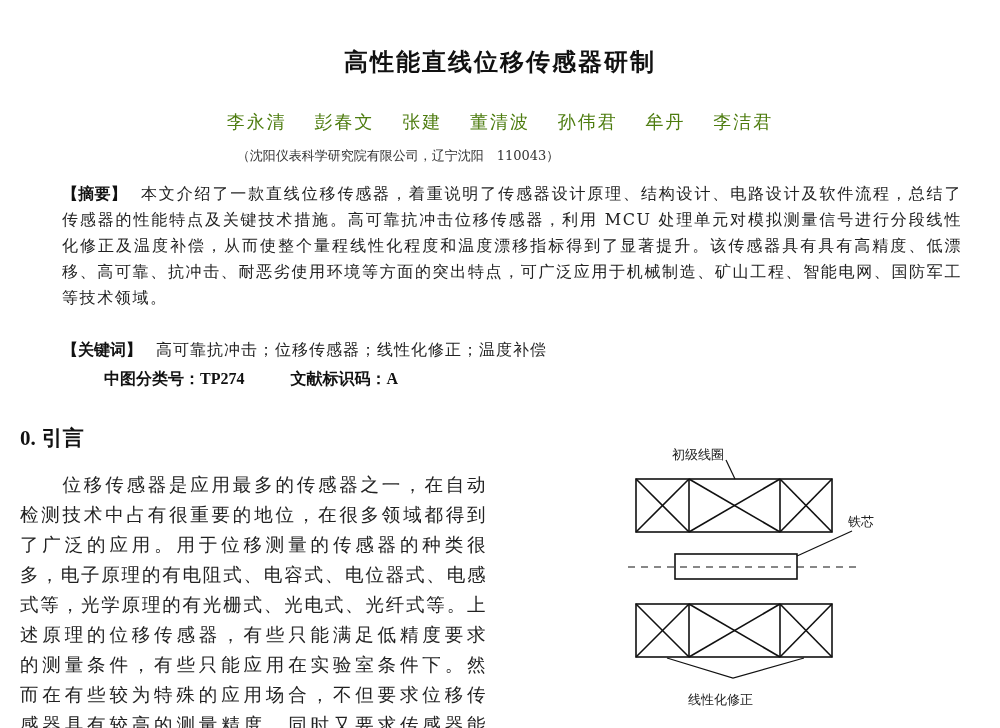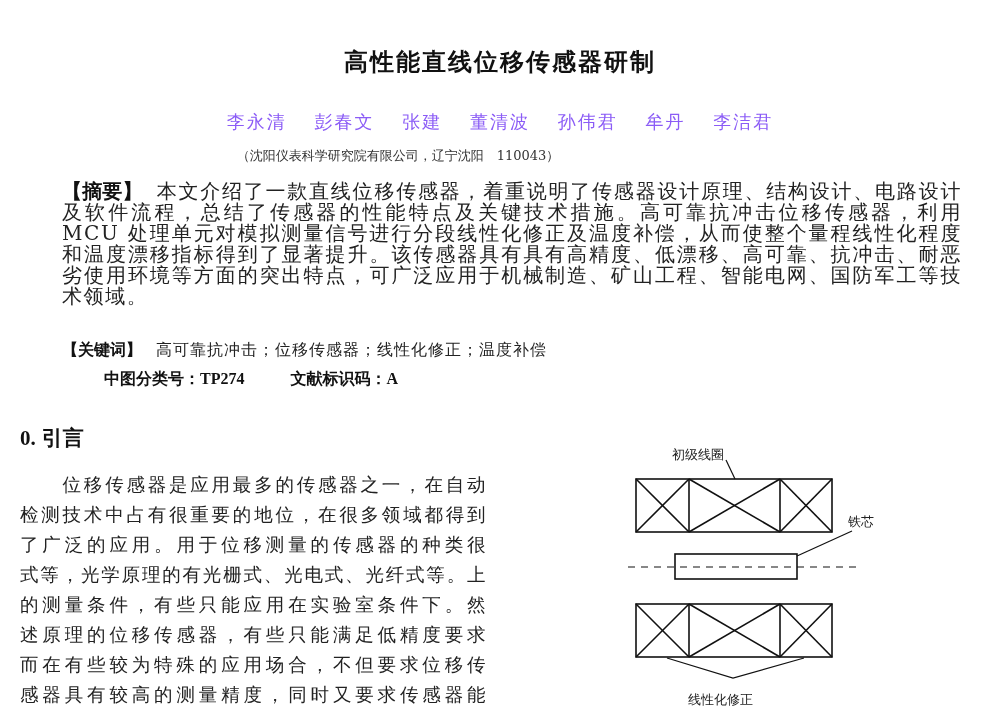--- a/index.html
+++ b/index.html
@@ -9,30 +9,30 @@
       color: #111;
     }
     .abs { position: absolute; }
     .title {
       left: 0; width: 1000px; top: 46px; text-align: center;
       font-family: "DejaVu Sans", "Liberation Sans", sans-serif;
       font-weight: bold; font-size: 24px; letter-spacing: 2px; color: #111;
     }
     .authors {
       left: 0; width: 1000px; top: 110px; text-align: center;
-      font-size: 18px; color: #8b5cf6;
+      font-size: 18px; color: #4d7c0f;
     }
     .authors span { margin: 0 11px; letter-spacing: 2px; }
     .affil {
       left: 0; width: 796px; top: 147px; text-align: center;
       font-size: 13px; color: #333;
     }
     .abstract {
       left: 62px; top: 181px; width: 900px;
-      font-size: 20px; line-height: 21px; color: #222;
+      font-size: 16px; line-height: 26px; color: #222;
       text-align: justify; letter-spacing: 1.6px;
     }
     .tag {
       font-family: "DejaVu Sans", "Liberation Sans", sans-serif;
       font-weight: bold; color: #111; letter-spacing: 0;
       margin-right: 14px;
     }
     .keywords {
       left: 62px; top: 340px; font-size: 16px; color: #222; letter-spacing: 1px;
     }
@@ -87,23 +87,24 @@
 </div>
 
 <div class="abs section">
   <span class="num">0.</span><span>引言</span>
 </div>
 
 <div class="abs body-text">
   <span class="line">　　位移传感器是应用最多的传感器之一，在自动</span>
   <span class="line">检测技术中占有很重要的地位，在很多领域都得到</span>
   <span class="line">了广泛的应用。用于位移测量的传感器的种类很</span>
+  <span class="line">多，电子原理的有电阻式、电容式、电位器式、电感</span>
   <span class="line">式等，光学原理的有光栅式、光电式、光纤式等。上</span>
+  <span class="line">述原理的位移传感器，有些只能满足低精度要求</span>
   <span class="line">的测量条件，有些只能应用在实验室条件下。然</span>
-  <span class="line">述原理的位移传感器，有些只能满足低精度要求</span>
   <span class="line">而在有些较为特殊的应用场合，不但要求位移传</span>
   <span class="line">感器具有较高的测量精度，同时又要求传感器能</span>
 </div>
 
 <div class="abs figure">
   <svg width="300" height="298" viewBox="600 430 300 298" xmlns="http://www.w3.org/2000/svg">
     <g stroke="#111" fill="none" stroke-width="1.6">
 
       <g>
         <rect x="636" y="479" width="196" height="53"></rect>

